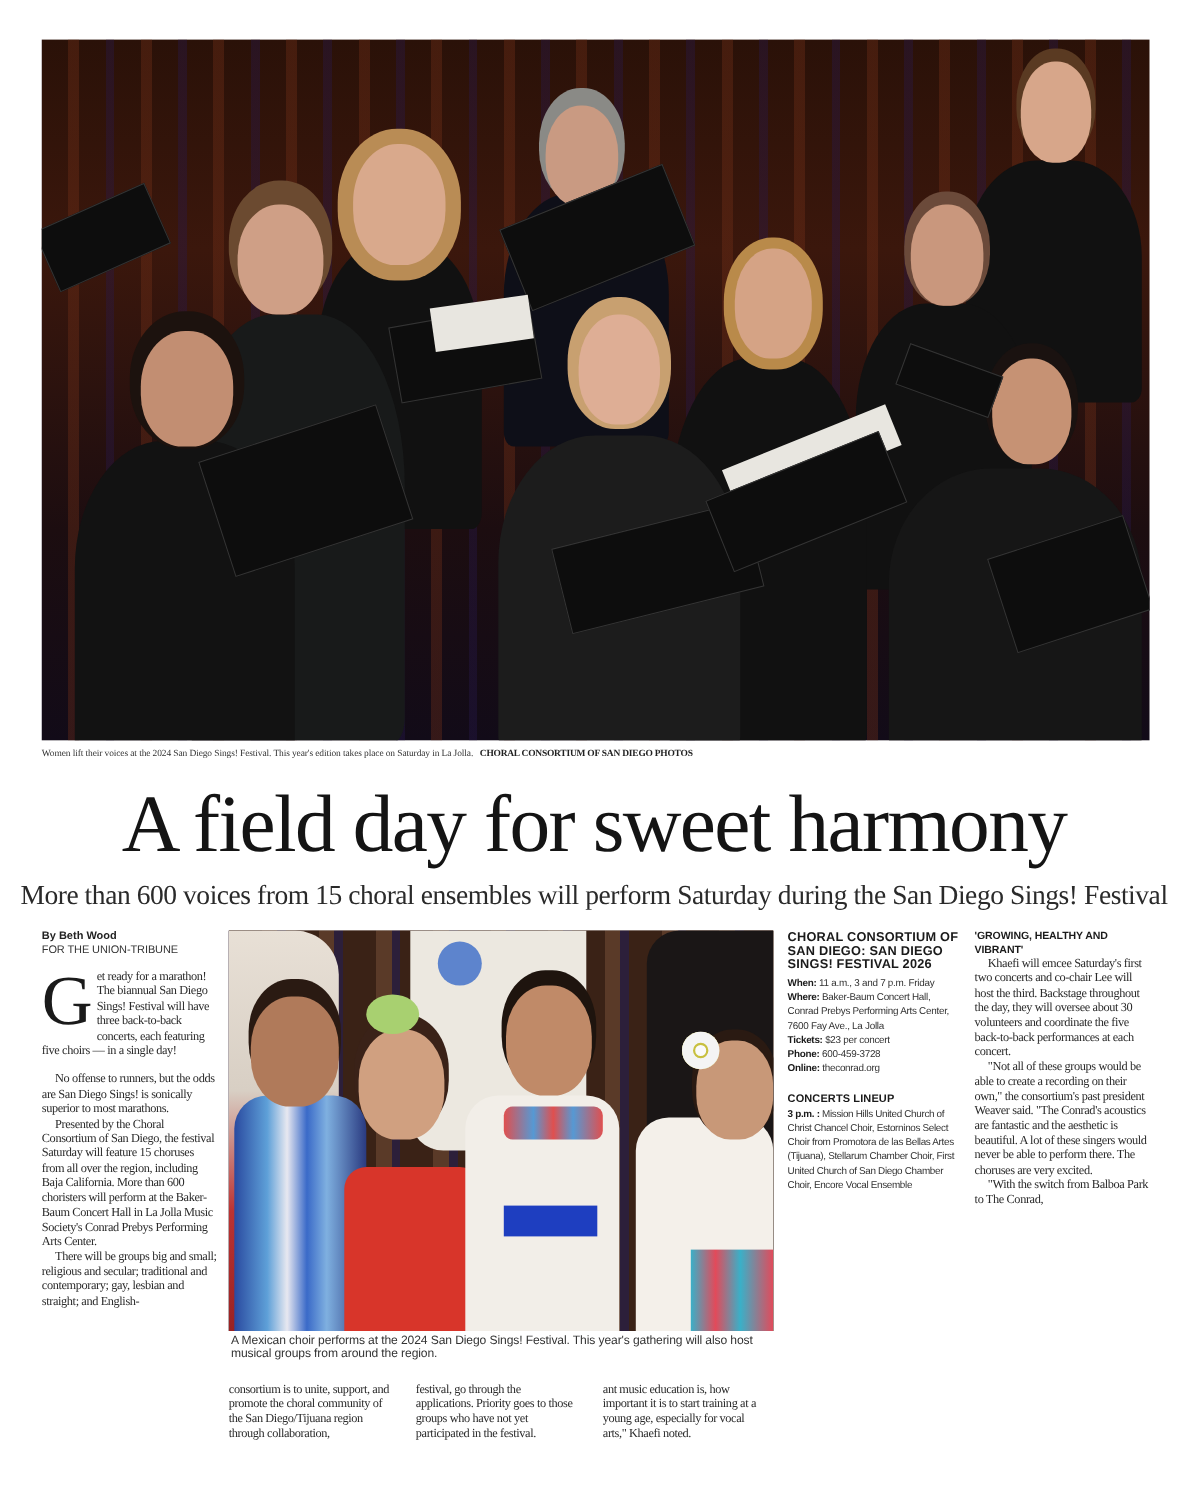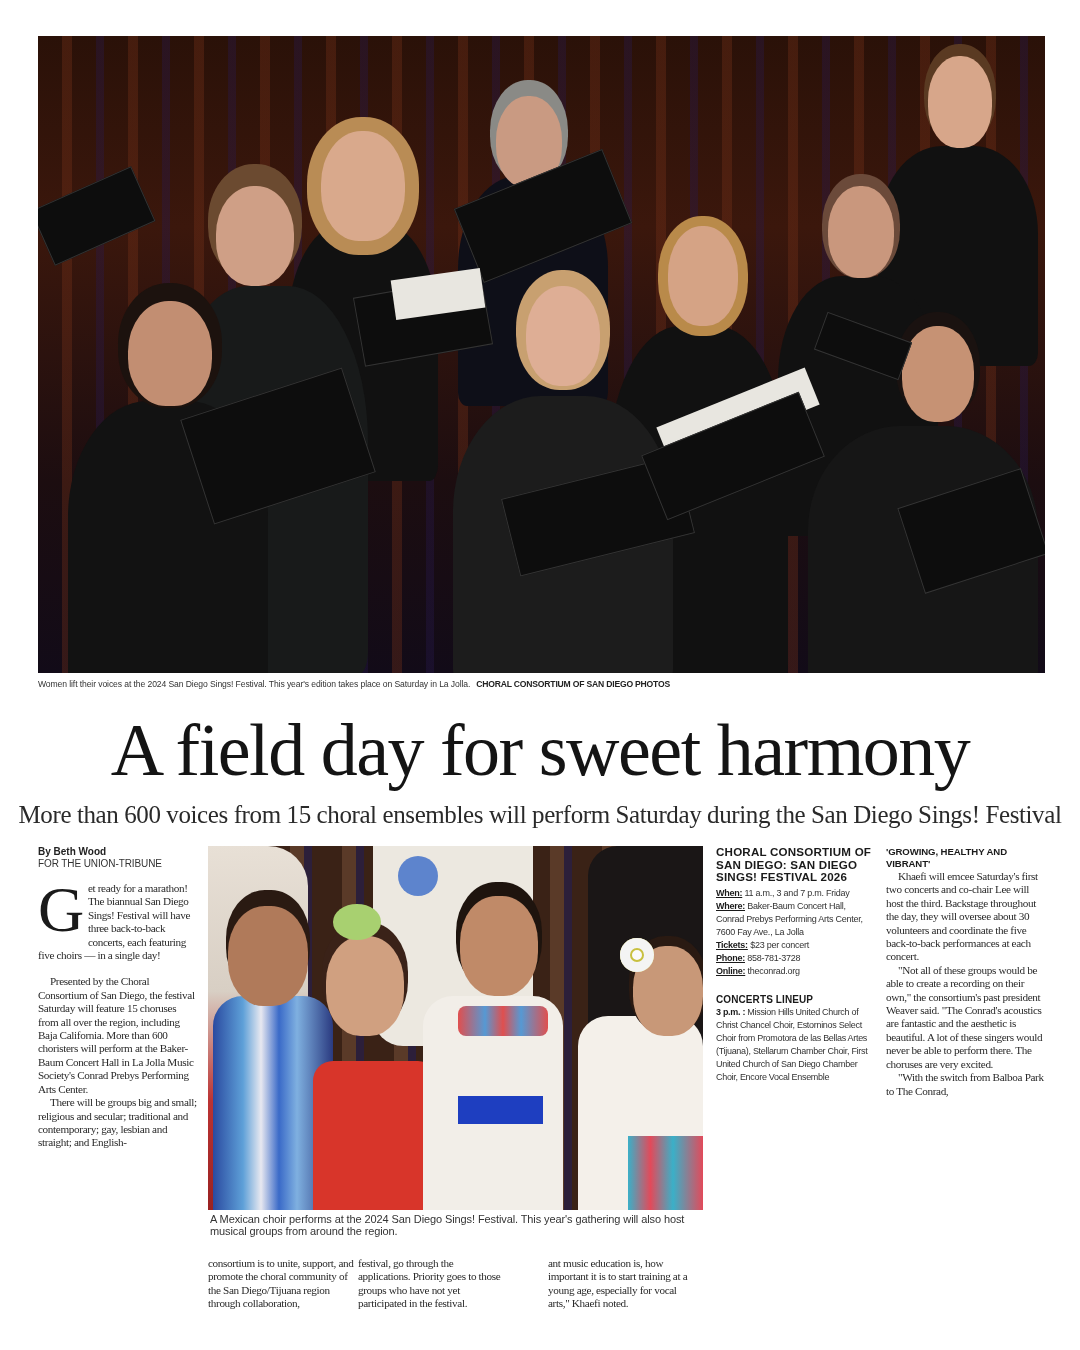--- a/index.html
+++ b/index.html
@@ -19,21 +19,21 @@
       linear-gradient(180deg, #2a1108 0%, #3b170c 30%, #1c0d10 70%, #120b18 100%);
   }
   .figure { position: absolute; }
   .head { position: absolute; border-radius: 48% 48% 45% 45%; }
   .body-shape { position: absolute; border-radius: 40% 40% 6% 6%; background: #111; }
   .folder { position: absolute; background: #0d0d0d; border: 1px solid #333; }
   .page { position: absolute; background: #e8e6e0; }
 
   .caption-main {
     position: absolute; left: 38px; top: 679px; width: 1010px;
-    font-family: Liberation Sans, sans-serif; font-size: 8.6px; color: #333;
+    font-family: Liberation Serif, serif; font-size: 8.6px; color: #333;
     letter-spacing: -0.1px; white-space: nowrap;
   }
   .caption-main .credit { font-weight: bold; color: #222; margin-left: 6px; letter-spacing: -0.2px; }
 
   
   .headline {
     position: absolute; left: 0; top: 708px; width: 1080px; text-align: center;
     font-family: "Liberation Serif", serif; font-size: 74px; line-height: 84px;
     color: #141414; letter-spacing: -1.5px; font-weight: normal;
   }
@@ -67,28 +67,28 @@
       #3a2216;
   }
   .kid { position: absolute; }
   .caption-kids {
     position: absolute; left: 210px; top: 1214px; width: 495px;
     font-family: "Liberation Sans", sans-serif; font-size: 11px; line-height: 11.5px; color: #333;
     letter-spacing: -0.1px;
   }
   .col-under { position: absolute; top: 1257px; width: 150px; }
   .col2 { left: 208px; }
-  .col3 { left: 358px; }
+  .col3 { left: 378px; }
   .col4 { left: 548px; }
 
   
   .infobox { position: absolute; left: 716px; top: 846px; width: 158px; font-family: "Liberation Sans", sans-serif; }
   .info-title { font-size: 11.6px; font-weight: bold; line-height: 12.6px; color: #1a1a1a; letter-spacing: 0.2px; }
   .info-line { font-size: 9px; line-height: 13.1px; color: #333; letter-spacing: -0.25px; }
-  .info-line b { color: #1a1a1a; text-decoration: underline; }
+  .info-line b { color: #1a1a1a; }
   .info-head { font-size: 10px; font-weight: bold; color: #1a1a1a; margin-top: 16px; letter-spacing: 0.1px; line-height: 12px; }
   .lineup { font-size: 9px; line-height: 12.9px; color: #333; letter-spacing: -0.3px; margin-bottom: 9px; }
   .lineup b { color: #1a1a1a; }
 
   
   .col6 { position: absolute; left: 886px; top: 846px; width: 160px; }
   .subhead { font-family: "Liberation Sans", sans-serif; font-size: 9.6px; font-weight: bold; line-height: 12px; color: #1a1a1a; letter-spacing: -0.1px; }
 </style>
 </head>
 <body>
@@ -151,20 +151,21 @@
 <h1 class="headline">A field day for sweet harmony</h1>
 <div class="dek">More than 600 voices from 15 choral ensembles will perform Saturday during the San Diego Sings! Festival</div>
 
 <div class="col1">
   <div class="byline">By Beth Wood</div>
   <div class="affil">FOR THE UNION-TRIBUNE</div>
   <div class="body-text lead">
     <p class="noindent"><span class="dropcap">G</span><span>et ready for a marathon! The biannual San Diego Sings! Festival will have three back-to-back concerts, each featuring five choirs — in a single day!</span></p>
   </div>
   <div class="body-text" style="margin-top:13px;">
+    <p>No offense to runners, but the odds are San Diego Sings! is sonically superior to most marathons.</p>
     <p>Presented by the Choral Consortium of San Diego, the festival Saturday will feature 15 choruses from all over the region, including Baja California. More than 600 choristers will perform at the Baker-Baum Concert Hall in La Jolla Music Society's Conrad Prebys Performing Arts Center.</p>
     <p>There will be groups big and small; religious and secular; traditional and contemporary; gay, lesbian and straight; and English-</p>
   </div>
 </div>
 
 <div class="kids-photo" role="img" aria-label="Children in traditional Mexican dress singing">
 
   <div class="kid" style="left:0px;top:0px;width:100px;height:364px;background:linear-gradient(180deg,#e8e0d6 0%,#d8cfc4 40%,#b33 70%,#922 100%);border-radius:0 40px 0 0;"></div>
   <div class="kid" style="left:165px;top:0px;width:160px;height:200px;background:#ece8e0;border-radius:0 0 30px 30px;"></div>
   <div class="kid" style="left:190px;top:10px;width:40px;height:40px;background:#3a6ac8;border-radius:50%;opacity:0.8;"></div>
@@ -197,21 +198,21 @@
 </div>
 <div class="col-under col4 body-text">
   <p class="noindent">ant music education is, how important it is to start training at a young age, especially for vocal arts," Khaefi noted.</p>
 </div>
 
 <div class="infobox">
   <div class="info-title">CHORAL CONSORTIUM OF SAN DIEGO: SAN DIEGO SINGS! FESTIVAL 2026</div>
   <div class="info-line" style="margin-top:3px;"><b>When:</b> <span>11 a.m., 3 and 7 p.m. Friday</span></div>
   <div class="info-line"><b>Where:</b> <span>Baker-Baum Concert Hall, Conrad Prebys Performing Arts Center, 7600 Fay Ave., La Jolla</span></div>
   <div class="info-line"><b>Tickets:</b> <span>$23 per concert</span></div>
-  <div class="info-line"><b>Phone:</b> <span>858-781-3728</span></div>
+  <div class="info-line"><b>Phone:</b> <span>600-459-3728</span></div>
   <div class="info-line"><b>Online:</b> <span>theconrad.org</span></div>
 
   <div class="info-head">CONCERTS LINEUP</div>
   <div class="lineup"><b>3 p.m. :</b> <span>Mission Hills United Church of Christ Chancel Choir, Estorninos Select Choir from Promotora de las Bellas Artes (Tijuana), Stellarum Chamber Choir, First United Church of San Diego Chamber Choir, Encore Vocal Ensemble</span></div>
 </div>
 
 <div class="col6">
   <div class="subhead">'GROWING, HEALTHY AND VIBRANT'</div>
   <div class="body-text">
     <p>Khaefi will emcee Saturday's first two concerts and co-chair Lee will host the third. Backstage throughout the day, they will oversee about 30 volunteers and coordinate the five back-to-back performances at each concert.</p>

